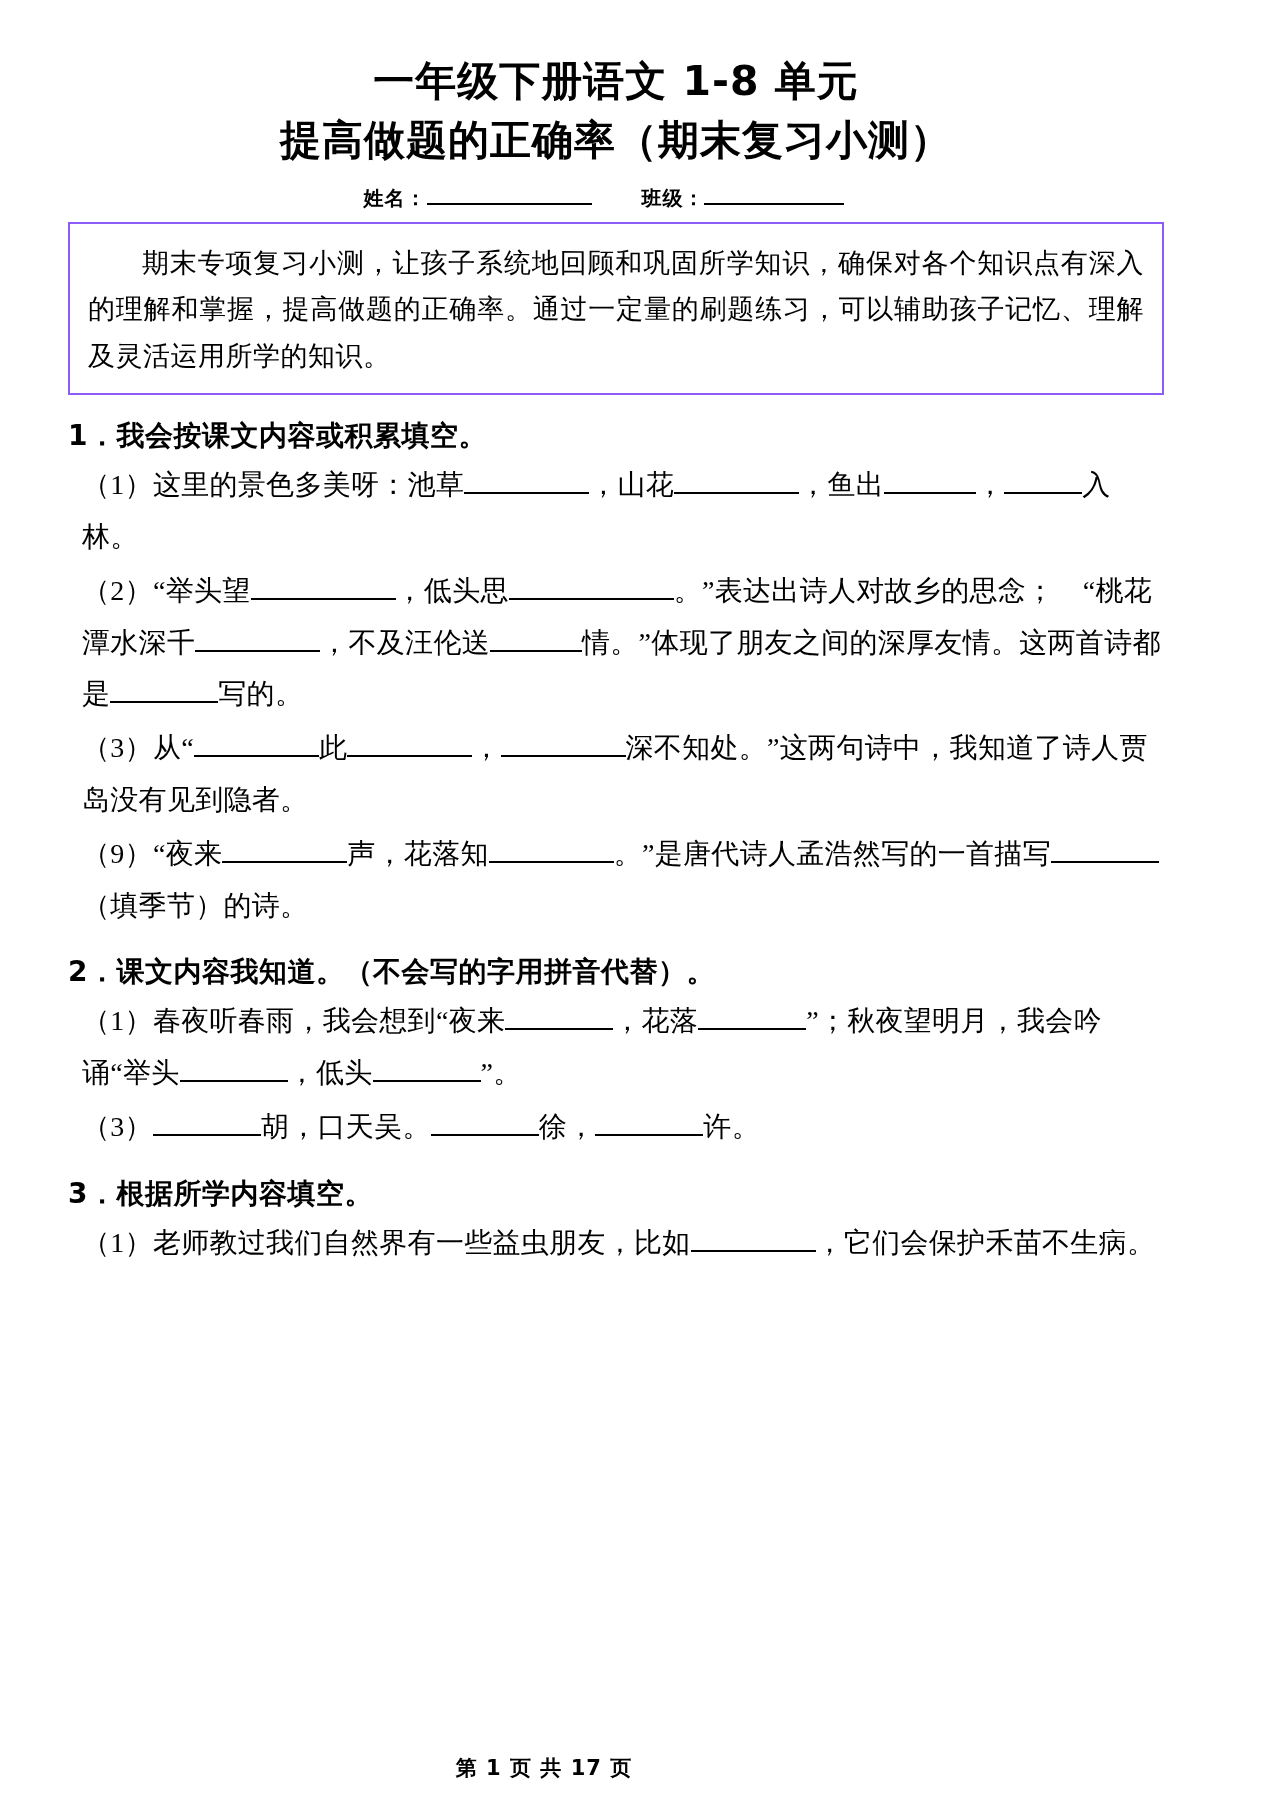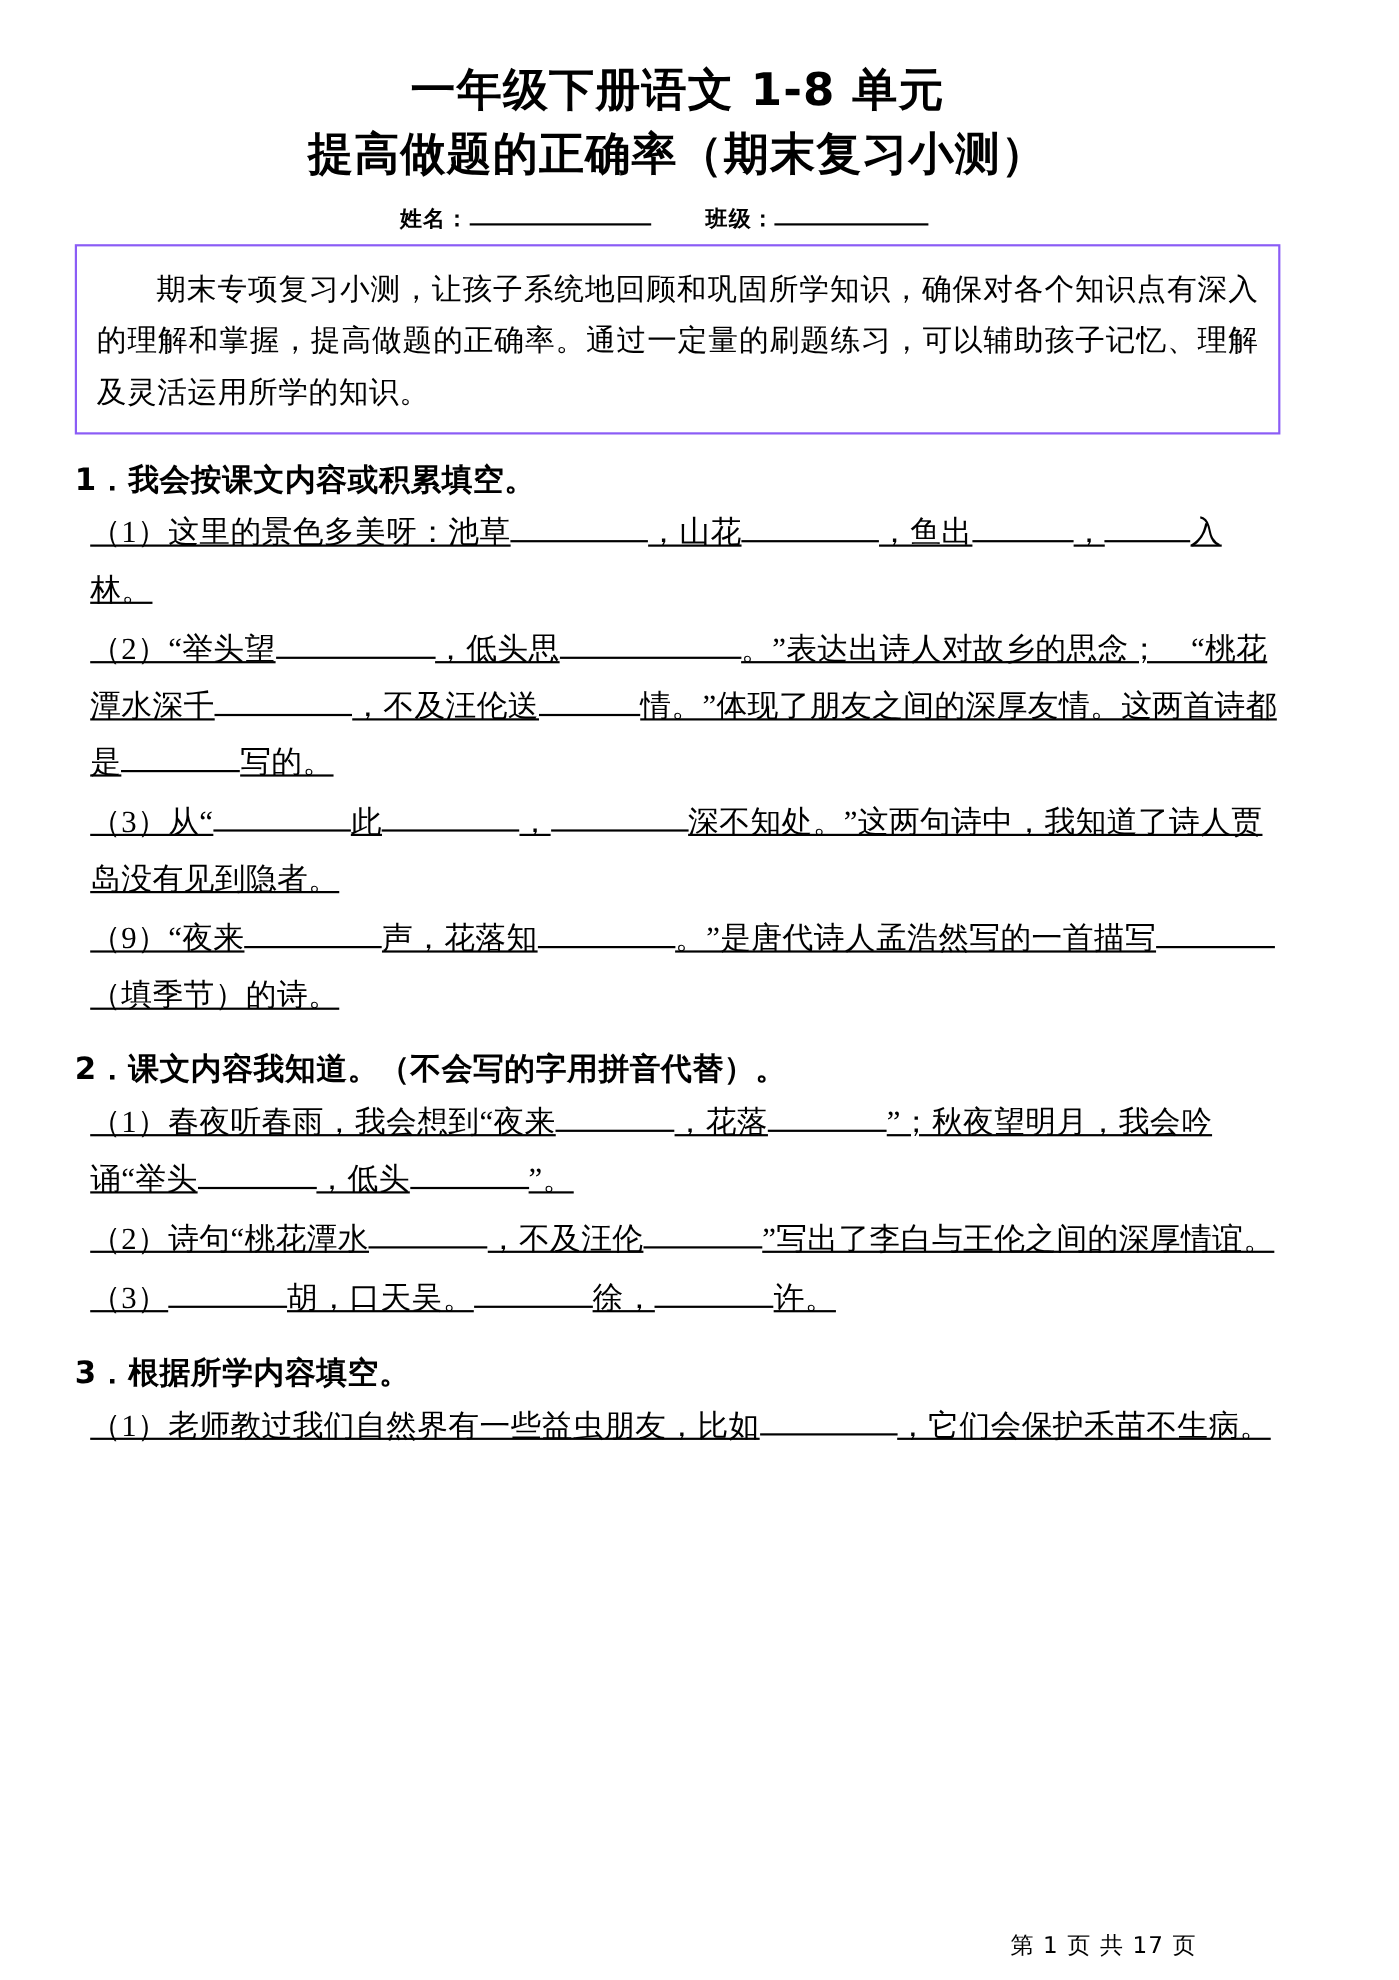--- a/index.html
+++ b/index.html
@@ -75,37 +75,36 @@
     font-size: 28px;
     letter-spacing: 0.5px;
   }
   .q {
     font-size: 28px;
     line-height: 1.85;
     letter-spacing: 0.3px;
     margin: 2px 0 2px 0;
     text-align: left;
     padding-left: 14px;
-    text-decoration: underline;
   }
   .u2  { width: 78px;  }
   .u3  { width: 92px;  }
   .u4  { width: 108px; }
   .u5  { width: 125px; }
   .u6  { width: 145px; }
   .u7  { width: 165px; }
 
   .footer {
     position: absolute;
     bottom: 18px;
     left: 0;
     width: 1088px;
-    text-align: right;
+    text-align: center;
     font-family: "DejaVu Sans", "Liberation Sans", sans-serif;
-    font-weight: normal;
+    font-weight: bold;
     font-size: 21px;
     letter-spacing: 1px;
   }
 </style>
 </head>
 <body>
 
 <div class="page">
 
   <div class="title">
@@ -144,23 +143,20 @@
   <div class="q">
     <span>（9）“夜来</span><span class="blank u5"></span><span>声，花落知</span><span class="blank u5"></span><span>。”是唐代诗人孟浩然写的一首描写</span><span class="blank u4"></span><span>（填季节）的诗。</span>
   </div>
 
   <div class="section-title">2．课文内容我知道。（不会写的字用拼音代替）。</div>
 
   <div class="q">
     <span>（1）春夜听春雨，我会想到“夜来</span><span class="blank u4"></span><span>，花落</span><span class="blank u4"></span><span>”；秋夜望明月，我会吟诵“举头</span><span class="blank u4"></span><span>，低头</span><span class="blank u4"></span><span>”。</span>
   </div>
 
-  <div class="q">
-    <span>（2）诗句“桃花潭水</span><span class="blank u4"></span><span>，不及汪伦</span><span class="blank u4"></span><span>”写出了李白与王伦之间的深厚情谊。</span>
-  </div>
 
   <div class="q">
     <span>（3）</span><span class="blank u4"></span><span>胡，口天吴。</span><span class="blank u4"></span><span>徐，</span><span class="blank u4"></span><span>许。</span>
   </div>
 
   <div class="section-title">3．根据所学内容填空。</div>
 
   <div class="q">
     <span>（1）老师教过我们自然界有一些益虫朋友，比如</span><span class="blank u5"></span><span>，它们会保护禾苗不生病。</span>
   </div>

